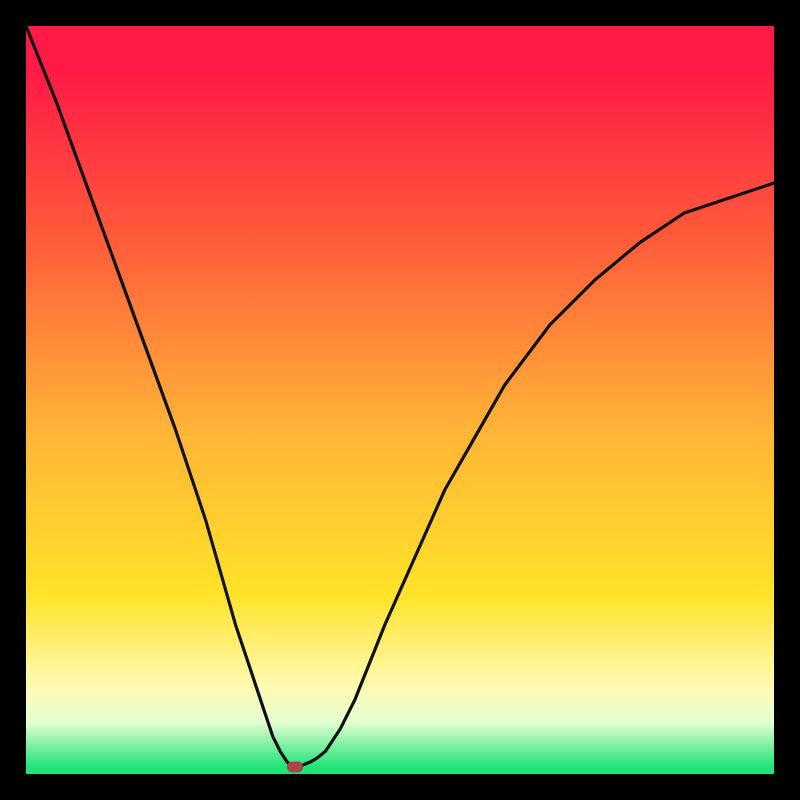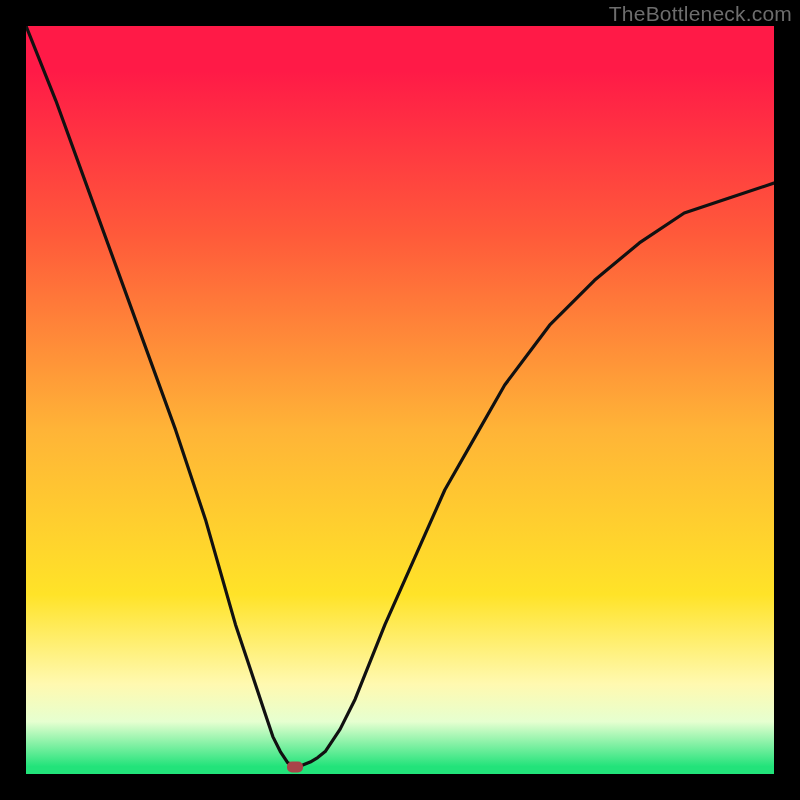--- a/index.html
+++ b/index.html
@@ -68,21 +68,20 @@
     font-size: 21px;
     letter-spacing: 0.2px;
     user-select: none;
   }
 </style>
 </head>
 <body>
 
 <div class="frame">
 
-  <div class="watermark">TheBottleneck.com</div>
 
   <div class="plot">
     <div class="gradient"></div>
 
     <svg class="curve-svg" viewBox="0 0 748 748" preserveAspectRatio="none">
       <path id="curvePath" class="curve-path" d="M0.00,0.00 L29.92,74.80 L59.84,157.08 L89.76,239.36 L119.68,321.64 L149.60,403.92 L179.52,493.68 L209.44,598.40 L224.40,643.28 L239.36,688.16 L246.84,710.60 L254.32,725.56 L261.80,736.78 L269.28,740.52 L276.76,739.02 L284.24,736.03 L291.72,731.54 L299.20,725.56 L314.16,703.12 L329.12,673.20 L359.04,598.40 L388.96,531.08 L418.88,463.76 L448.80,411.40 L478.72,359.04 L523.60,299.20 L568.48,254.32 L613.36,216.92 L658.24,187.00 L703.12,172.04 L748.00,157.08"></path>
     </svg>
 
     <div id="minDot" class="dot" style="left: 269.28px; top: 740.52px;"></div>
   </div>

